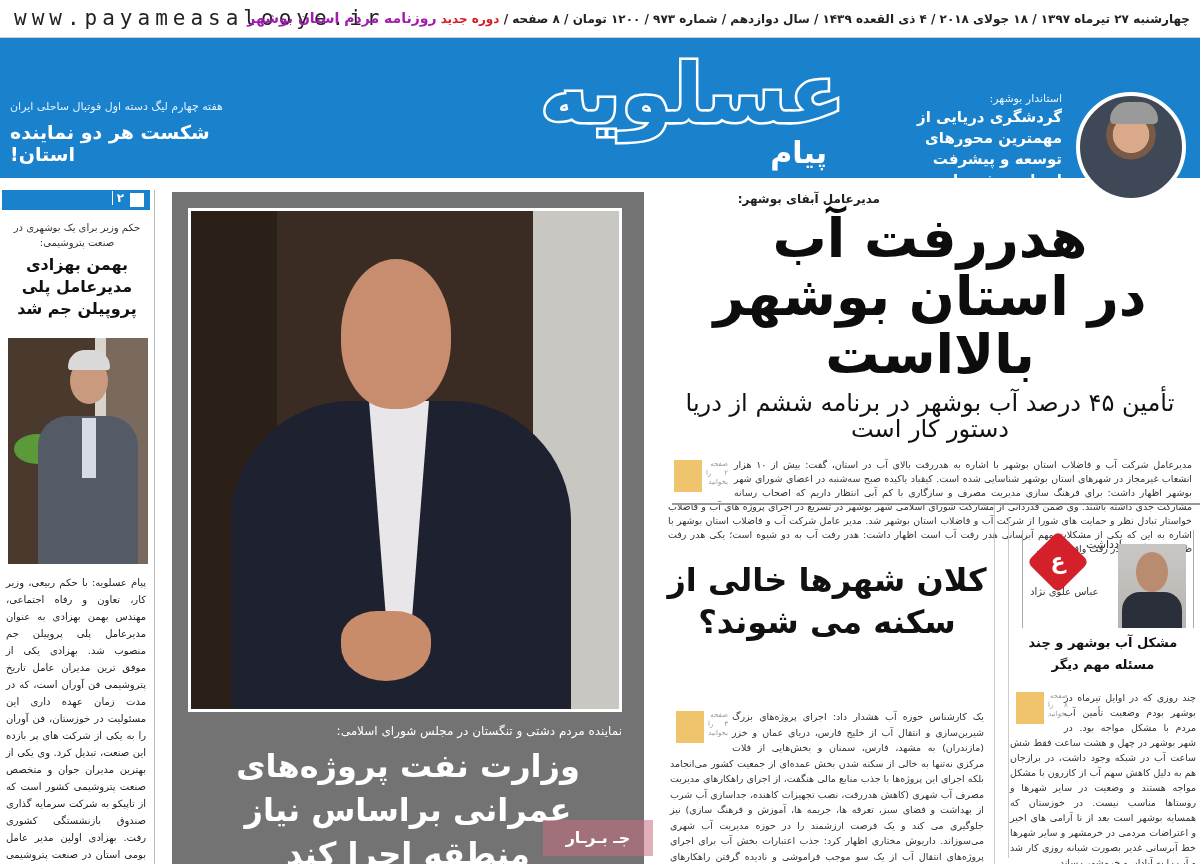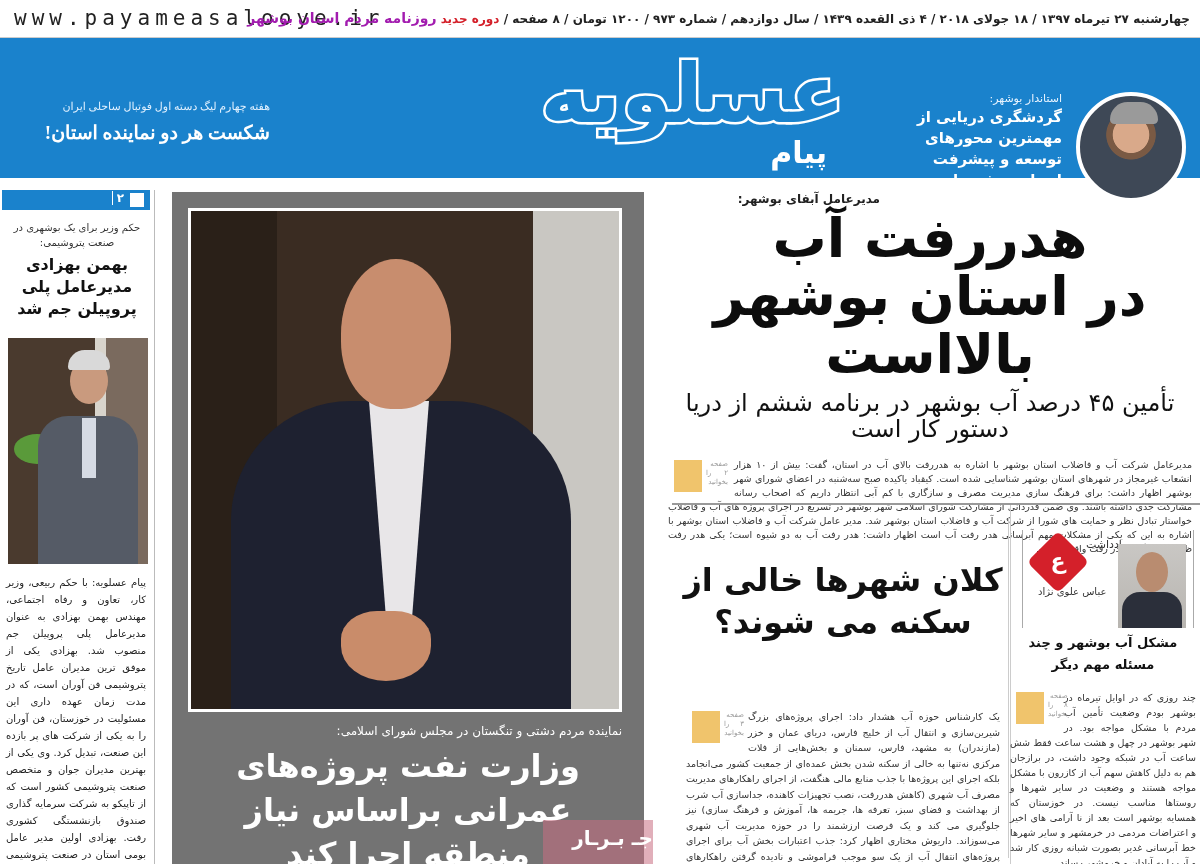--- a/index.html
+++ b/index.html
@@ -10,21 +10,21 @@
   .site-url { position: absolute; left: 14px; top: 6px; font-family: "DejaVu Sans Mono", monospace; font-size: 21px; letter-spacing: 5px; color: #222; }
   .dateline { position: absolute; right: 10px; top: 10px; direction: rtl; font-size: 12px; font-weight: bold; color: #222; white-space: nowrap; }
   .dateline .red { color: #d4202a; }
   .dateline .paper { font-size: 14px; font-weight: bold; color: #a21caf; }
 
   .masthead { position: absolute; left: 0; top: 38px; width: 1200px; height: 140px; background: #1a82cc; }
   .logo { position: absolute; left: 345px; top: 2px; width: 500px; height: 136px; }
   .logo-text { position: absolute; right: 0; top: 6px; font-family: "DejaVu Sans", sans-serif; font-weight: bold; font-size: 82px; color: #1a82cc; -webkit-text-stroke: 5px #fff; paint-order: stroke fill; direction: rtl; letter-spacing: -2px; }
   .logo-sub { position: absolute; right: 18px; bottom: 6px; font-size: 30px; color: #fff; font-weight: bold; direction: rtl; }
 
-  .mh-left { position: absolute; left: 10px; top: 62px; width: 260px; direction: rtl; text-align: right; color: #fff; font-family: Liberation Serif, serif; }
+  .mh-left { position: absolute; left: 10px; top: 62px; width: 260px; direction: rtl; text-align: left; color: #fff; }
   .mh-left .kicker { font-size: 11px; color: #dff0ff; margin-bottom: 8px; }
   .mh-left .headline { font-size: 19px; font-weight: bold; }
   .mh-left .page { position: absolute; left: 6px; top: 80px; font-size: 14px; font-weight: bold; }
 
   .mh-right { position: absolute; right: 10px; top: 48px; width: 300px; height: 120px; direction: rtl; color: #fff; }
   .mh-right .avatar-ring { position: absolute; right: 4px; top: 6px; width: 110px; height: 110px; border-radius: 50%; border: 4px solid #fff; background: radial-gradient(circle at 50% 38%, #d9a98a 0 22%, #7a5a44 23% 30%, #3e4856 31% 100%); overflow: hidden; }
   .mh-right .avatar-ring::before { content: ""; position: absolute; left: 30px; top: 6px; width: 48px; height: 22px; border-radius: 24px 24px 6px 6px; background: #9a9a9a; }
   .mh-right .text { position: absolute; right: 128px; top: 6px; width: 170px; text-align: right; }
   .mh-right .kicker { font-size: 11px; color: #e9f4ff; margin-bottom: 2px; }
   .mh-right .headline { font-size: 15px; font-weight: bold; line-height: 21px; }
@@ -49,47 +49,47 @@
   .feature { position: absolute; left: 172px; top: 192px; width: 472px; height: 704px; background: #737373; }
   .feature .photo-frame { position: absolute; left: 16px; top: 16px; width: 434px; height: 504px; background: #fff; padding: 3px; }
   .feature .photo { width: 100%; height: 100%; background: linear-gradient(90deg, #2a2018 0 20%, #3a2c22 20% 80%, #c9c7c2 80% 100%); position: relative; overflow: hidden; }
   .feature .photo .face { position: absolute; left: 150px; top: 48px; width: 110px; height: 150px; border-radius: 50% 50% 45% 45%; background: #c88d6e; }
   .feature .photo .suit { position: absolute; left: 40px; top: 190px; width: 340px; height: 320px; border-radius: 120px 120px 0 0; background: #1e2130; }
   .feature .photo .shirt { position: absolute; left: 178px; top: 190px; width: 60px; height: 230px; background: #e8e6e8; clip-path: polygon(0 0, 100% 0, 70% 100%, 30% 100%); }
   .feature .photo .hand { position: absolute; left: 150px; top: 400px; width: 90px; height: 70px; border-radius: 40% 40% 50% 50%; background: #c98c6a; }
   .feature .kicker { position: absolute; right: 22px; top: 532px; direction: rtl; color: #fff; font-size: 12px; }
   .feature .headline { position: absolute; right: 16px; top: 552px; width: 440px; direction: rtl; text-align: center; color: #fff; font-size: 32px; font-weight: bold; line-height: 44px; }
   .feature .page { position: absolute; left: 24px; bottom: 10px; color: #fff; font-size: 14px; font-weight: bold; }
-  .watermark { position: absolute; left: 543px; top: 820px; width: 110px; height: 44px; background: rgba(200,110,130,0.55); color: #fff; font-weight: bold; font-size: 20px; direction: rtl; text-align: right; line-height: 36px; }
+  .watermark { position: absolute; left: 543px; top: 820px; width: 110px; height: 36px; background: rgba(200,110,130,0.55); color: #fff; font-weight: bold; font-size: 16px; direction: rtl; text-align: center; line-height: 36px; }
 
   
   .rightmain { position: absolute; left: 660px; top: 190px; width: 540px; }
   .rm-kicker { direction: rtl; text-align: right; font-size: 12px; font-weight: bold; color: #222; padding-right: 320px; margin-top: 2px; white-space: nowrap; }
   .rm-head { direction: rtl; text-align: center; font-size: 54px; font-weight: bold; line-height: 58px; margin-top: 4px; color: #0d0d0d; }
   .rm-sub { direction: rtl; text-align: center; font-size: 24px; line-height: 26px; margin-top: 6px; color: #111; }
   .rm-body { position: relative; direction: rtl; text-align: justify; font-size: 9.5px; line-height: 14px; color: #333; margin-top: 16px; padding: 0 8px; }
   .rm-body .pgref { float: left; width: 60px; height: 36px; margin: 0 6px 2px 0; position: relative; }
   .pgref .swatch { position: absolute; left: 6px; top: 2px; width: 28px; height: 32px; background: #f0c46c; }
   .pgref .lbl { position: absolute; left: 38px; top: 2px; font-size: 7px; line-height: 9px; color: #999; direction: rtl; }
 
   .hr { position: absolute; left: 672px; top: 503px; width: 528px; height: 2px; background: #999; }
 
   
-  .mr-story { position: absolute; left: 676px; top: 505px; width: 335px; height: 359px; border-right: 1px solid #ccc; }
+  .mr-story { position: absolute; left: 660px; top: 505px; width: 335px; height: 359px; border-right: 1px solid #ccc; }
   .mr-head { direction: rtl; text-align: center; font-size: 32px; font-weight: bold; line-height: 42px; margin-top: 54px; }
   .mr-body { direction: rtl; text-align: justify; font-size: 9.5px; line-height: 15.5px; color: #333; padding: 0 10px; margin-top: 66px; }
   .mr-body .pgref { float: left; width: 58px; height: 36px; position: relative; margin-right: 4px; }
 
   
   .note { position: absolute; left: 1000px; top: 510px; width: 200px; height: 354px; }
   .note .card { position: absolute; left: 22px; top: 20px; width: 172px; height: 98px; border: 1px solid #aaa; border-top: none; border-bottom: none; }
   .note .logo-mark { position: absolute; left: 36px; top: 30px; width: 44px; height: 44px; background: #d4202a; transform: rotate(45deg); border-radius: 6px; }
   .note .logo-mark span { display: block; transform: rotate(-45deg); color: #fff; font-weight: bold; font-size: 22px; text-align: center; line-height: 44px; }
   .note .label { position: absolute; left: 86px; top: 28px; font-size: 11px; color: #333; direction: rtl; }
-  .note .author { position: absolute; left: 30px; top: 76px; font-size: 10px; color: #333; direction: rtl; margin-left: 8px; }
+  .note .author { position: absolute; left: 30px; top: 76px; font-size: 10px; color: #333; direction: rtl; }
   .note .portrait { position: absolute; left: 118px; top: 34px; width: 68px; height: 84px; background: linear-gradient(#c9c7c4, #b8b5b0); overflow: hidden; }
   .note .portrait .face { position: absolute; left: 18px; top: 8px; width: 32px; height: 40px; border-radius: 50%; background: #b98c70; }
   .note .portrait .body { position: absolute; left: 4px; top: 48px; width: 60px; height: 40px; border-radius: 18px 18px 0 0; background: #2b2f3a; }
   .note .headline { position: absolute; left: 10px; top: 122px; width: 186px; direction: rtl; text-align: center; font-size: 13px; font-weight: bold; line-height: 22px; }
   .note .body { position: absolute; left: 10px; top: 180px; width: 186px; direction: rtl; text-align: justify; font-size: 9.5px; line-height: 15px; color: #333; }
   .note .body .pgref { float: left; width: 54px; height: 34px; position: relative; }
   .note .vline { position: absolute; left: 8px; top: 8px; width: 1px; height: 340px; background: #ccc; }
 </style>
 </head>
 <body>

